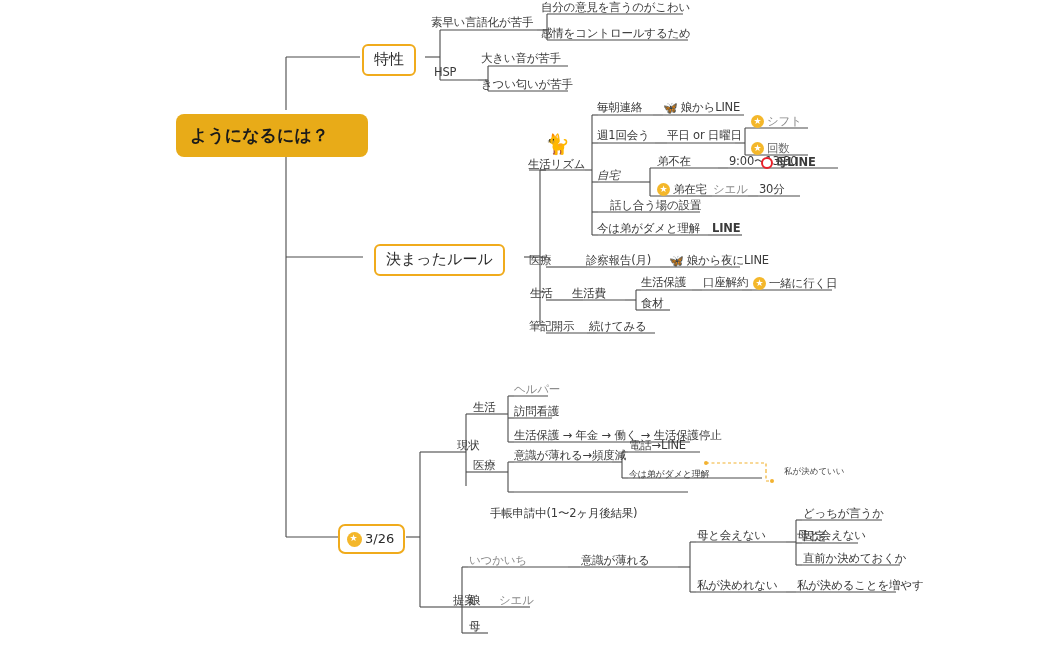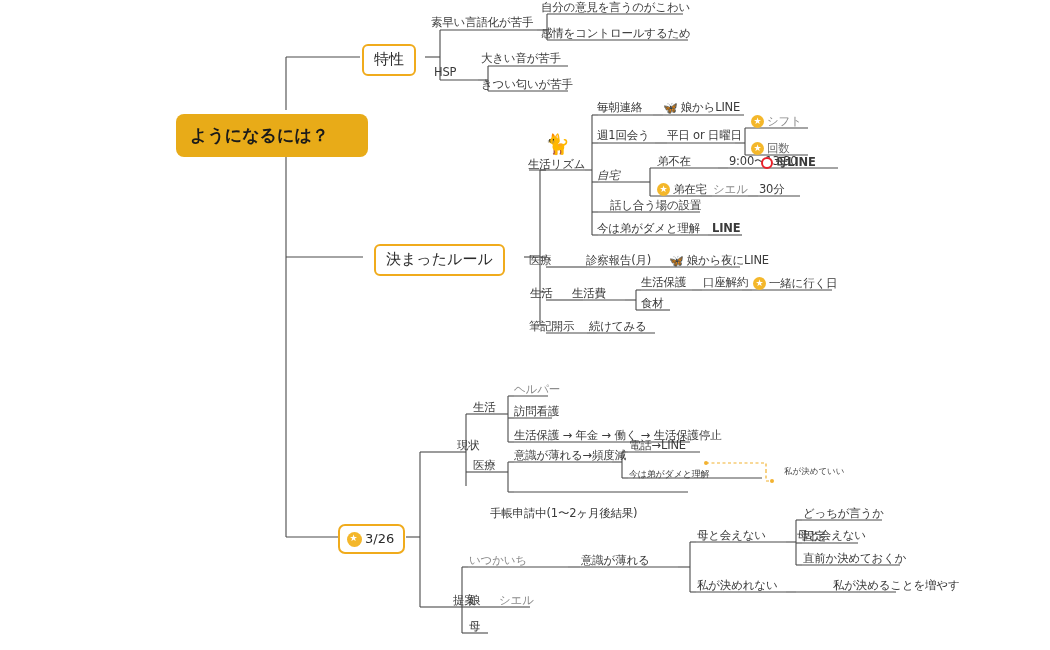--- a/index.html
+++ b/index.html
@@ -471,21 +471,21 @@
   </div>
   <div class="node" style="left:803px; top:530px;">
     <span class="txt">固定</span>
   </div>
   <div class="node" style="left:803px; top:552px;">
     <span class="txt">直前か決めておくか</span>
   </div>
   <div class="node" style="left:697px; top:579px;">
     <span class="txt">私が決めれない</span>
   </div>
-  <div class="node" style="left:797px; top:579px;margin-left:36px;">
+  <div class="node" style="left:797px; top:579px;">
     <span class="txt">私が決めることを増やす</span>
   </div>
   <div class="node" style="left:469px; top:594px;">
     <span class="txt">娘</span>
   </div>
   <div class="node" style="left:499px; top:594px;">
     <span class="txt" style="color:#8a8a8a;">シエル</span>
   </div>
   <div class="node" style="left:469px; top:620px;">
     <span class="txt">母</span>

